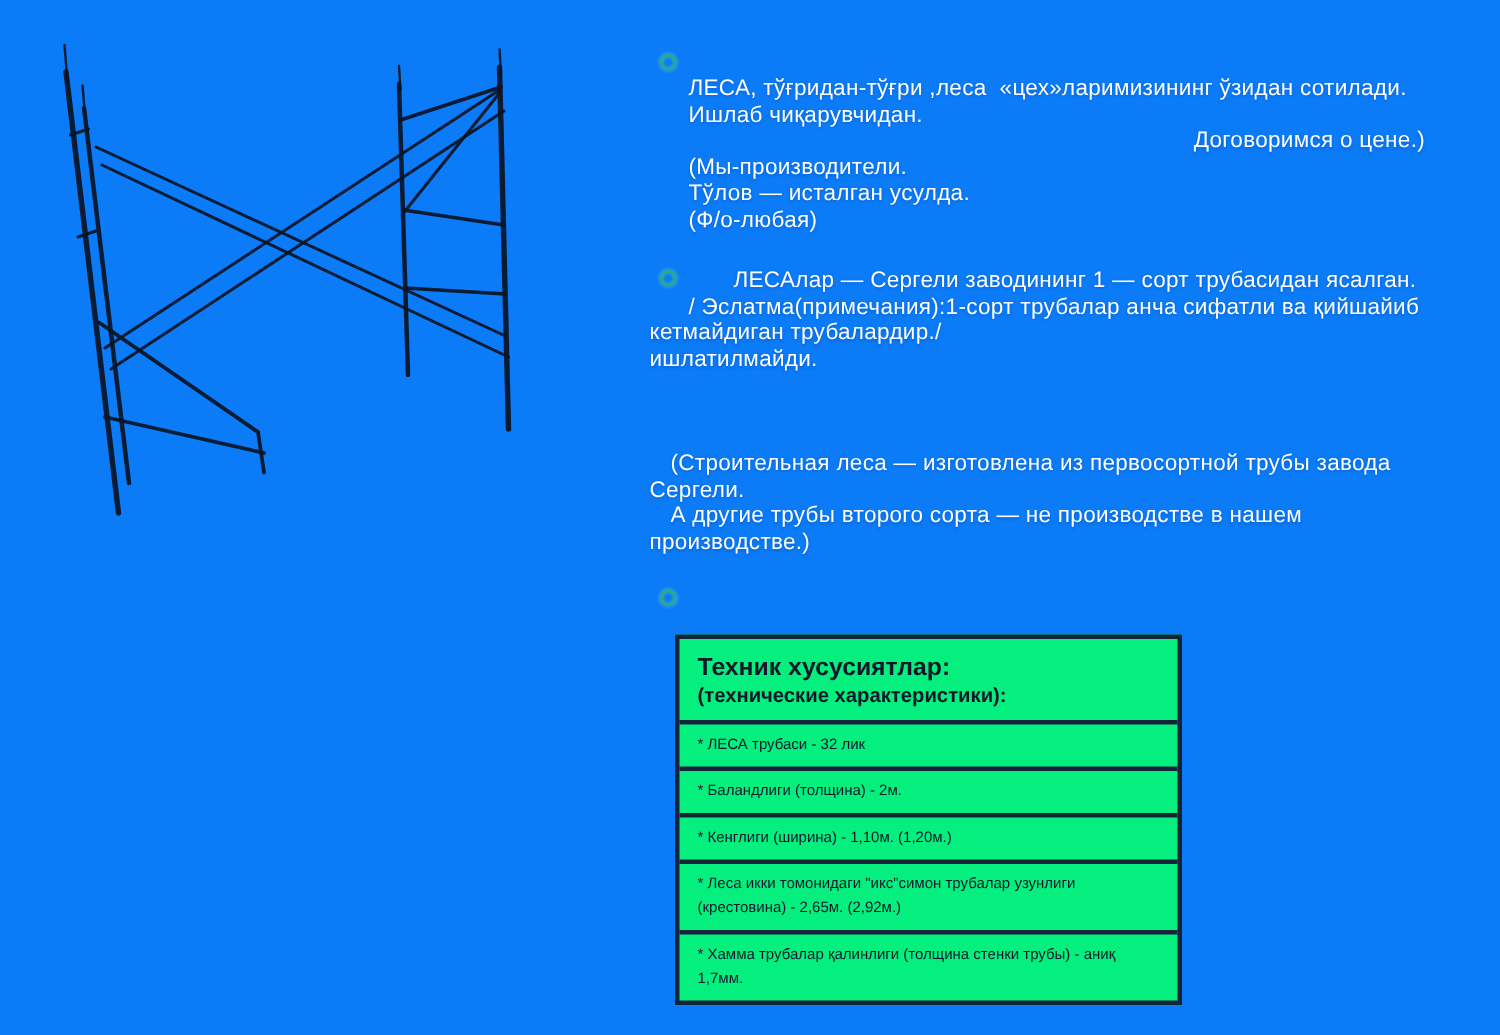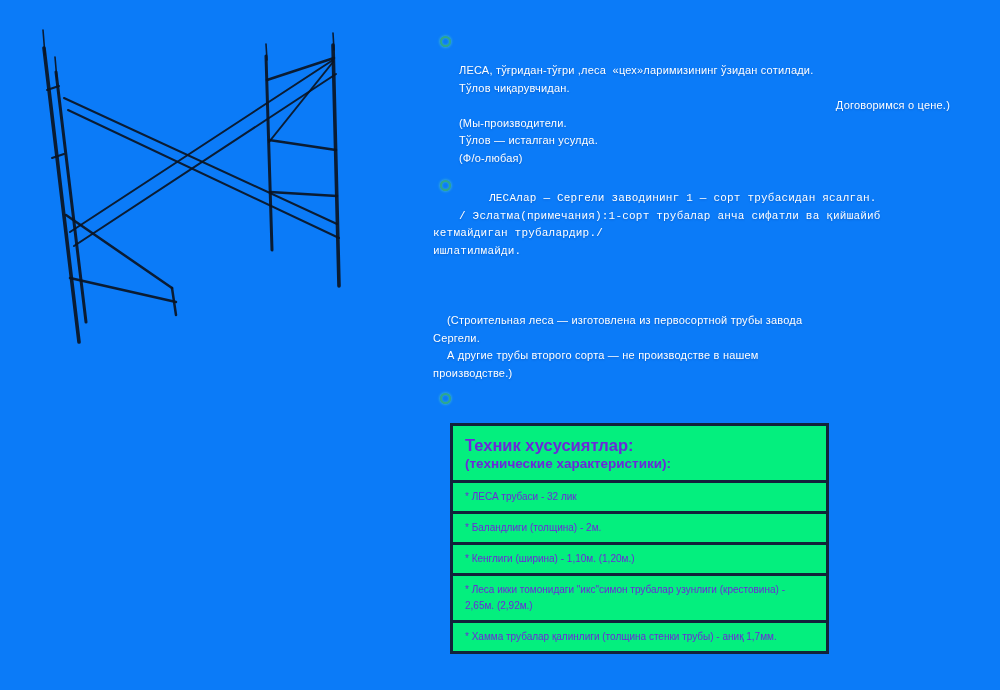--- a/index.html
+++ b/index.html
@@ -10,50 +10,49 @@
     overflow:hidden;
   }
   .page{position:relative;width:1000px;height:690px;background:#0b7bf8;overflow:hidden;}
 
   
   .scaffold{position:absolute;left:10px;top:8px;width:380px;height:350px;}
 
   
   .section{
     position:absolute;left:433px;width:517px;
-    color:#ffffff;font-size:11px;line-height:17.6px;
+    color:#ffffff;font-size:15px;line-height:17.6px;
     letter-spacing:.2px;
-    margin-top:12px;
   }
   .line{white-space:pre-wrap;text-shadow:0 1px 2px rgba(0,40,120,.28);}
   .ind1{padding-left:14px;}
   .ind2{padding-left:26px;}
   .ind3{padding-left:56px;}
   .alignr{text-align:right;}
   .s1{top:50px;}
-  .s2{top:178px;font-family:Liberation Mono, monospace;}
+  .s2{top:178px;}
   .s3{top:300px;}
 
   
   .bullet{
     position:absolute;left:440px;width:7px;height:7px;
     border:2.6px solid #2fa98b;border-radius:50%;
     box-shadow:0 0 3px rgba(90,225,190,.85), inset 0 0 2px rgba(90,225,190,.6);
   }
   .b1{top:36px;}
   .b2{top:180px;}
   .b3{top:393px;}
 
   
   .spec-table{
-    position:absolute;left:450px;top:423px;width:379px;
+    position:absolute;left:450px;top:423px;width:338px;
     background:#04ef7e;
     border:3px solid #12233a;
     box-sizing:border-box;
-    color:#6d28d9;
+    color:#0f172a;
   }
   .spec-header{padding:9px 12px 7px;border-bottom:3px solid #12233a;}
   .spec-title{font-weight:bold;font-size:16.5px;line-height:20px;}
   .spec-subtitle{font-weight:bold;font-size:13.5px;line-height:18px;}
   .spec-row{
     padding:6px 12px;font-size:10px;line-height:16px;
     border-bottom:3px solid #12233a;white-space:pre-wrap;
   }
   .spec-row:last-child{border-bottom:none;}
 </style>
@@ -92,21 +91,21 @@
       <path d="M64,238 L326,66" stroke-width="2"></path>
     </g>
   </svg>
 
   <span class="bullet b1"></span>
   <span class="bullet b2"></span>
   <span class="bullet b3"></span>
 
   <div class="section s1">
     <div class="line ind2">ЛЕСА, тўғридан-тўғри ,леса  «цех»ларимизининг ўзидан сотилади.</div>
-    <div class="line ind2">Тўлов чиқарувчидан.</div>
+    <div class="line ind2">Ишлаб чиқарувчидан.</div>
     <div class="line alignr">Договоримся о цене.)</div>
     <div class="line ind2">(Мы-производители.</div>
     <div class="line ind2">Тўлов — исталган усулда.</div>
     <div class="line ind2">(Ф/о-любая)</div>
   </div>
 
   <div class="section s2">
     <div class="line ind3">ЛЕСАлар — Сергели заводининг 1 — сорт трубасидан ясалган.</div>
     <div class="line ind2">/ Эслатма(примечания):1-сорт трубалар анча сифатли ва қийшайиб</div>
     <div class="line">кетмайдиган трубалардир./</div>

